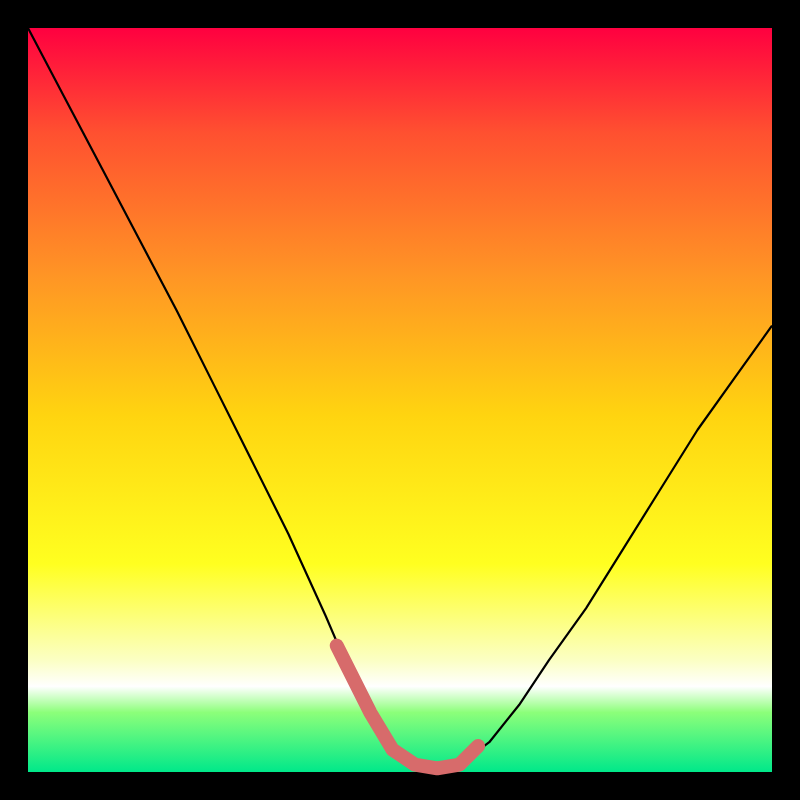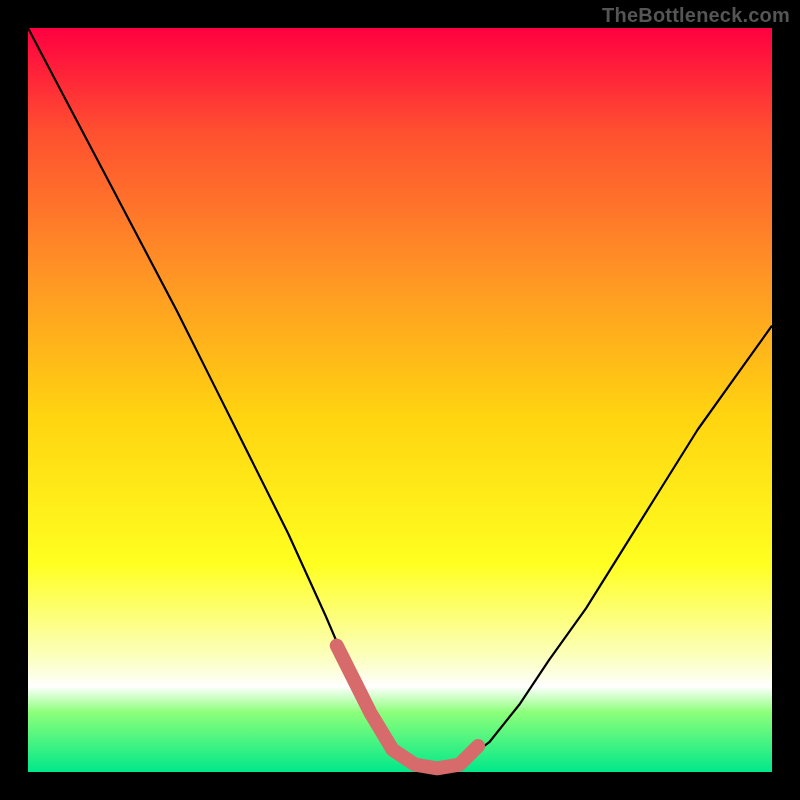--- a/index.html
+++ b/index.html
@@ -27,21 +27,20 @@
     z-index: 10;
   }
   svg {
     display: block;
   }
 </style>
 </head>
 <body>
 
 <div class="container">
-  <div class="watermark">TheBottleneck.com</div>
   <svg id="chart-svg" width="800" height="800" viewBox="0 0 800 800">
       <defs>
         <linearGradient id="bg-grad" x1="0" y1="0" x2="0" y2="1">
           <stop offset="0" stop-color="#ff0040"></stop>
           <stop offset="0.14" stop-color="#ff5030"></stop>
           <stop offset="0.33" stop-color="#ff9425"></stop>
           <stop offset="0.52" stop-color="#ffd410"></stop>
           <stop offset="0.72" stop-color="#ffff20"></stop>
           <stop offset="0.85" stop-color="#fbffc4"></stop>
           <stop offset="0.885" stop-color="#ffffff"></stop>

